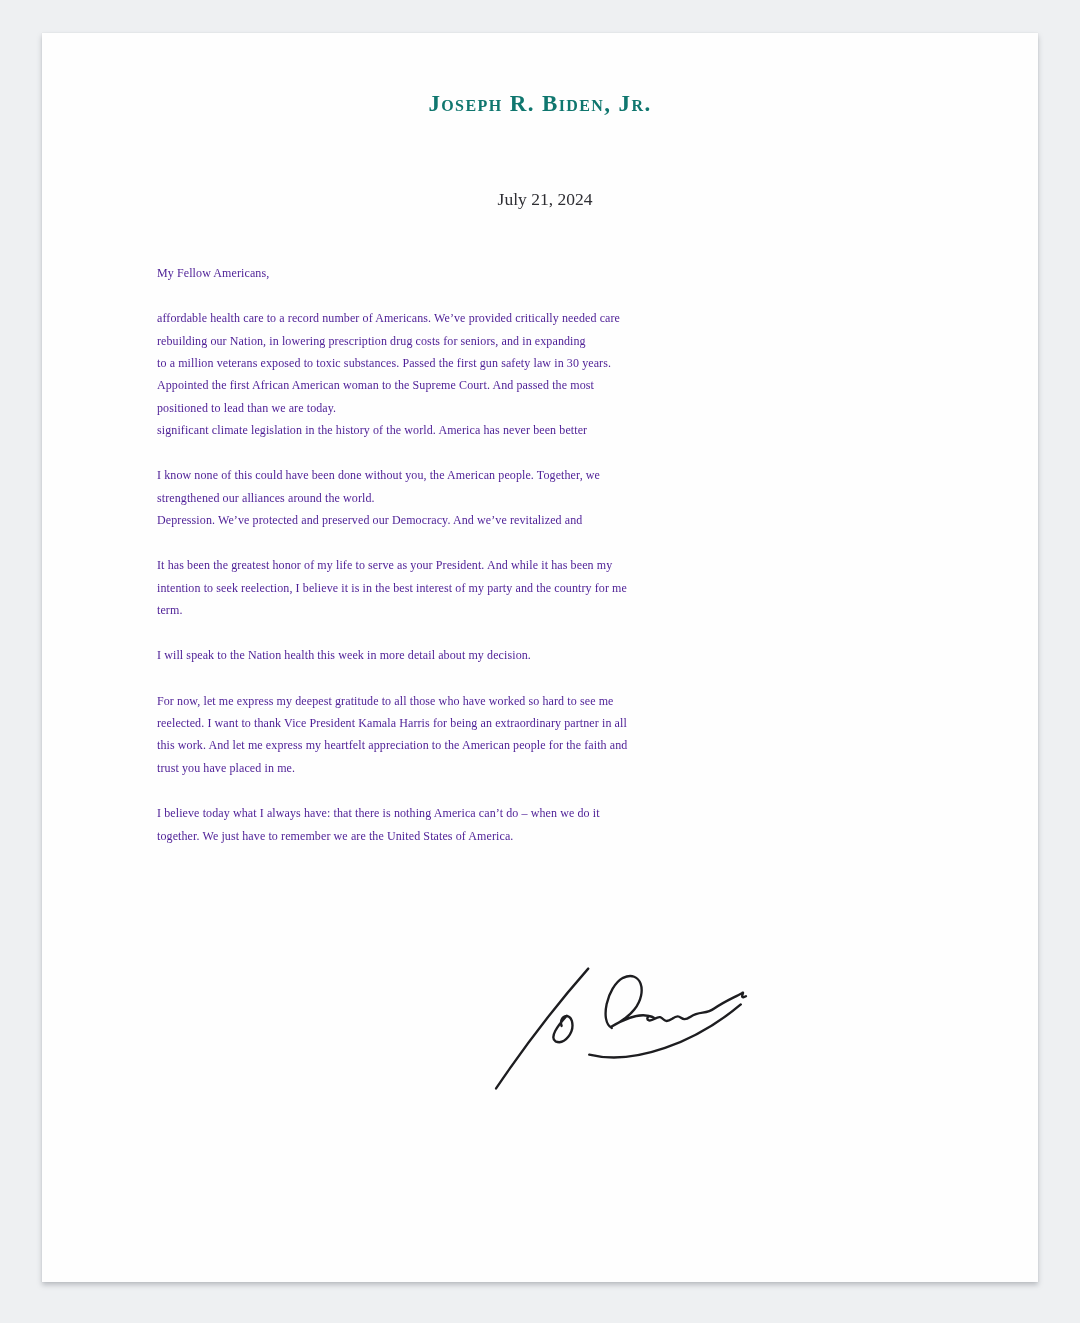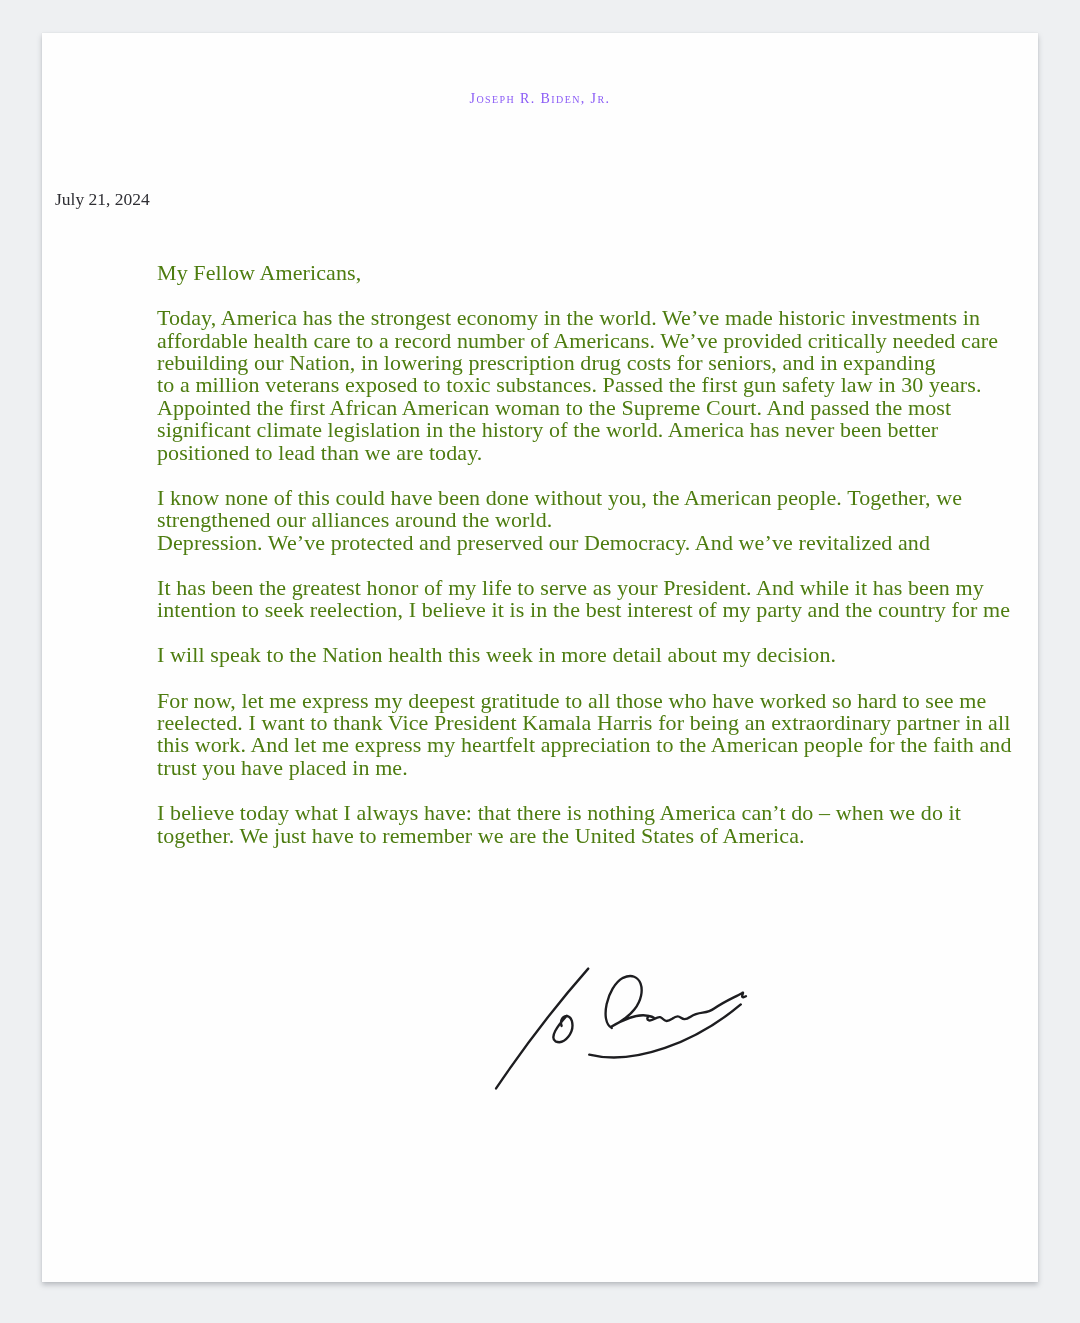--- a/index.html
+++ b/index.html
@@ -26,42 +26,42 @@
     background: #fefefe;
     box-shadow: 0 3px 5px rgba(110,115,125,0.40), 0 0 1px rgba(0,0,0,0.10);
   }
   .letterhead {
     position: absolute;
     top: 58px;
     left: 0;
     width: 100%;
     text-align: center;
     font-variant: small-caps;
-    font-size: 14px;
-    font-weight: 400;
+    font-size: 23px;
+    font-weight: 700;
     letter-spacing: 1.4px;
-    color: #8b5cf6;
+    color: #0f766e;
   }
   .date {
     position: absolute;
     top: 156px;
-    left: 13px;
+    left: 5px;
     width: 100%;
-    text-align: left;
+    text-align: center;
     font-size: 17.5px;
     color: #2e2e33;
   }
   .letter-body {
     position: absolute;
     left: 115px;
     top: 229px;
     width: 790px;
-    font-size: 22px;
+    font-size: 12px;
     line-height: 22.4px;
-    color: #4d7c0f;
+    color: #4c1d95;
     letter-spacing: 0.1px;
   }
   .para { margin: 0 0 22.8px 0; }
   .para .line { white-space: pre; }
   .signature {
     position: absolute;
     left: 451px;
     top: 933px;
     width: 256px;
     height: 124px;
@@ -82,36 +82,36 @@
 
     <div class="letterhead">Joseph R. Biden, Jr.</div>
 
     <div class="date">July 21, 2024</div>
 
     <div class="letter-body" id="letter-body">
         <div class="para">
           <div class="line">My Fellow Americans,</div>
         </div>
         <div class="para">
-          <div class="line">Today, America has the strongest economy in the world. We’ve made historic investments in</div>
           <div class="line">affordable health care to a record number of Americans. We’ve provided critically needed care</div>
           <div class="line">rebuilding our Nation, in lowering prescription drug costs for seniors, and in expanding</div>
           <div class="line">to a million veterans exposed to toxic substances. Passed the first gun safety law in 30 years.</div>
           <div class="line">Appointed the first African American woman to the Supreme Court. And passed the most</div>
+          <div class="line">positioned to lead than we are today.</div>
           <div class="line">significant climate legislation in the history of the world. America has never been better</div>
-          <div class="line">positioned to lead than we are today.</div>
         </div>
         <div class="para">
           <div class="line">I know none of this could have been done without you, the American people. Together, we</div>
           <div class="line">strengthened our alliances around the world.</div>
           <div class="line">Depression. We’ve protected and preserved our Democracy. And we’ve revitalized and</div>
         </div>
         <div class="para">
           <div class="line">It has been the greatest honor of my life to serve as your President. And while it has been my</div>
           <div class="line">intention to seek reelection, I believe it is in the best interest of my party and the country for me</div>
+          <div class="line">term.</div>
         </div>
         <div class="para">
           <div class="line">I will speak to the Nation health this week in more detail about my decision.</div>
         </div>
         <div class="para">
           <div class="line">For now, let me express my deepest gratitude to all those who have worked so hard to see me</div>
           <div class="line">reelected. I want to thank Vice President Kamala Harris for being an extraordinary partner in all</div>
           <div class="line">this work. And let me express my heartfelt appreciation to the American people for the faith and</div>
           <div class="line">trust you have placed in me.</div>
         </div>

